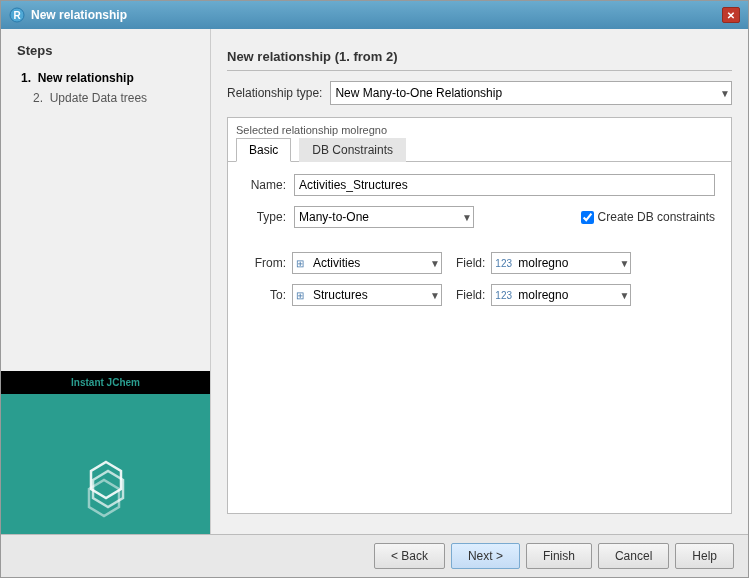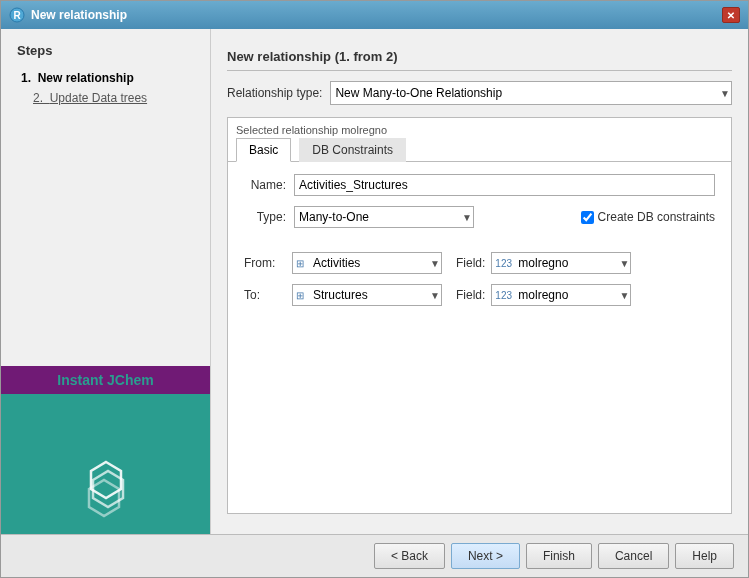--- a/index.html
+++ b/index.html
@@ -105,23 +105,23 @@
       background: #2a9d8f;
       height: 140px;
       display: flex;
       flex-direction: column;
       align-items: center;
       justify-content: flex-end;
       padding-bottom: 10px;
     }
     .brand-label {
       color: #2a9d8f;
-      font-size: 14px;
+      font-size: 10px;
       font-weight: bold;
-      background: #701a75;
+      background: #000000;
       width: 100%;
       text-align: center;
       padding: 6px 0;
     }
 
     
     .right-panel {
       flex: 1;
       padding: 20px 16px;
       display: flex;
@@ -277,20 +277,21 @@
     
     .from-to-row {
       display: flex;
       align-items: center;
       gap: 6px;
     }
     .from-to-label {
       font-size: 12px;
       color: #333;
       width: 42px;
+      text-align: right;
       flex-shrink: 0;
     }
     .table-select-wrapper {
       width: 150px;
       position: relative;
       display: flex;
       align-items: center;
     }
     .table-select-wrapper select {
       width: 100%;
@@ -393,21 +394,21 @@
 
   <div class="main-content">
 
     <div class="sidebar">
       <div class="steps-section">
         <div class="steps-title">Steps</div>
         <div class="step-item active">
           <span>1.</span>
           &nbsp;<strong><span>New relationship</span></strong>
         </div>
-        <div class="step-item inactive" style="padding-left: 16px; text-decoration: underline;">
+        <div class="step-item inactive" style="padding-left: 16px;">
           <span>2.</span>
           &nbsp;<span>Update Data trees</span>
         </div>
       </div>
 
       <div style="background:#f0f0f0; padding-bottom:0;">
         <div class="brand-label">Instant JChem</div>
         <div class="branding-area">
 
           <svg class="hex-svg" viewBox="0 0 70 70">

